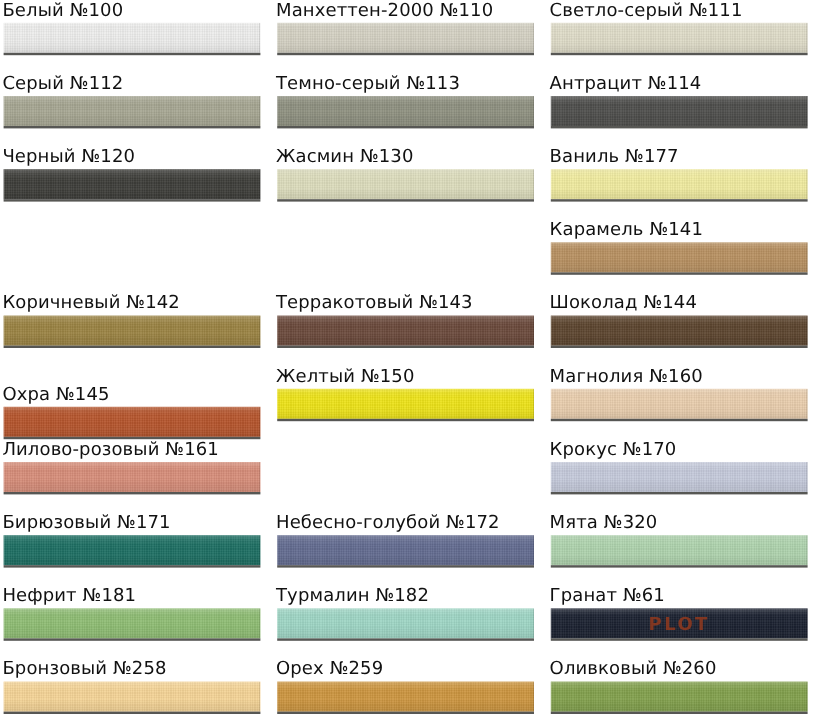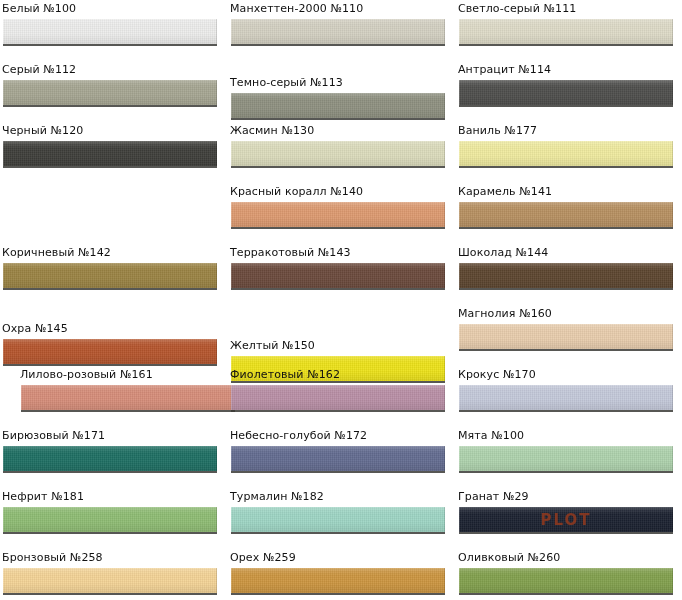--- a/index.html
+++ b/index.html
@@ -25,21 +25,21 @@
   .swatch-card {
     position: absolute;
     width: 220px;
     height: 56px;
   }
 
   .swatch-label {
     position: absolute;
     left: 2px;
     top: 0px;
-    font-size: 11px;
+    font-size: 15px;
     line-height: 13px;
     color: #111111;
     white-space: nowrap;
     letter-spacing: 0.1px;
     font-family: "DejaVu Sans", "Liberation Sans", sans-serif;
   }
 
   .swatch-bar-wrap {
     position: absolute;
     left: 3px;
@@ -148,21 +148,21 @@
         <div class="swatch-shadow" style="background: rgb(58, 58, 54);"></div>
       </div>
     </div>
     <div class="swatch-card" style="left: 0px; top: 63px;">
       <div class="swatch-label">Серый №112</div>
       <div class="swatch-bar-wrap">
         <div class="swatch-bar" style="background: rgb(166, 166, 146);"></div>
         <div class="swatch-shadow" style="background: rgb(58, 58, 54);"></div>
       </div>
     </div>
-    <div class="swatch-card" style="left: 228px; top: 76px; text-decoration: underline;">
+    <div class="swatch-card" style="left: 228px; top: 63px; text-decoration: underline;">
       <div class="swatch-label">Темно-серый №113</div>
       <div class="swatch-bar-wrap">
         <div class="swatch-bar" style="background: rgb(142, 144, 128);"></div>
         <div class="swatch-shadow" style="background: rgb(58, 58, 54);"></div>
       </div>
     </div>
     <div class="swatch-card" style="left: 456px; top: 63px;">
       <div class="swatch-label">Антрацит №114</div>
       <div class="swatch-bar-wrap">
         <div class="swatch-bar" style="background: rgb(78, 78, 76);"></div>
@@ -183,27 +183,20 @@
         <div class="swatch-shadow" style="background: rgb(58, 58, 54);"></div>
       </div>
     </div>
     <div class="swatch-card" style="left: 456px; top: 124px;">
       <div class="swatch-label">Ваниль №177</div>
       <div class="swatch-bar-wrap">
         <div class="swatch-bar" style="background: rgb(239, 234, 159);"></div>
         <div class="swatch-shadow" style="background: rgb(58, 58, 54);"></div>
       </div>
     </div>
-    <div class="swatch-card" style="left: 228px; top: 185px;">
-      <div class="swatch-label">Красный коралл №140</div>
-      <div class="swatch-bar-wrap">
-        <div class="swatch-bar" style="background: rgb(221, 154, 112);"></div>
-        <div class="swatch-shadow" style="background: rgb(58, 58, 54);"></div>
-      </div>
-    </div>
     <div class="swatch-card" style="left: 456px; top: 185px;">
       <div class="swatch-label">Карамель №141</div>
       <div class="swatch-bar-wrap">
         <div class="swatch-bar" style="background: rgb(183, 144, 97);"></div>
         <div class="swatch-shadow" style="background: rgb(58, 58, 54);"></div>
       </div>
     </div>
     <div class="swatch-card" style="left: 0px; top: 246px;">
       <div class="swatch-label">Коричневый №142</div>
       <div class="swatch-bar-wrap">
@@ -225,45 +218,38 @@
         <div class="swatch-shadow" style="background: rgb(58, 58, 54);"></div>
       </div>
     </div>
     <div class="swatch-card" style="left: 0px; top: 322px; text-align: center;">
       <div class="swatch-label">Охра №145</div>
       <div class="swatch-bar-wrap">
         <div class="swatch-bar" style="background: rgb(181, 85, 45);"></div>
         <div class="swatch-shadow" style="background: rgb(58, 58, 54);"></div>
       </div>
     </div>
-    <div class="swatch-card" style="left: 228px; top: 307px; margin-top: 32px;">
+    <div class="swatch-card" style="left: 228px; top: 307px;">
       <div class="swatch-label">Желтый №150</div>
       <div class="swatch-bar-wrap">
         <div class="swatch-bar" style="background: rgb(236, 226, 25);"></div>
         <div class="swatch-shadow" style="background: rgb(58, 58, 54);"></div>
       </div>
     </div>
     <div class="swatch-card" style="left: 456px; top: 307px;">
       <div class="swatch-label">Магнолия №160</div>
       <div class="swatch-bar-wrap">
         <div class="swatch-bar" style="background: rgb(232, 205, 173);"></div>
         <div class="swatch-shadow" style="background: rgb(58, 58, 54);"></div>
       </div>
     </div>
-    <div class="swatch-card" style="left: 18px; top: 368px;">
+    <div class="swatch-card" style="left: 0px; top: 368px;">
       <div class="swatch-label">Лилово-розовый №161</div>
       <div class="swatch-bar-wrap">
         <div class="swatch-bar" style="background: rgb(214, 141, 121);"></div>
-        <div class="swatch-shadow" style="background: rgb(58, 58, 54);"></div>
-      </div>
-    </div>
-    <div class="swatch-card" style="left: 228px; top: 368px;">
-      <div class="swatch-label">Фиолетовый №162</div>
-      <div class="swatch-bar-wrap">
-        <div class="swatch-bar" style="background: rgb(185, 143, 166);"></div>
         <div class="swatch-shadow" style="background: rgb(58, 58, 54);"></div>
       </div>
     </div>
     <div class="swatch-card" style="left: 456px; top: 368px;">
       <div class="swatch-label">Крокус №170</div>
       <div class="swatch-bar-wrap">
         <div class="swatch-bar" style="background: rgb(196, 201, 218);"></div>
         <div class="swatch-shadow" style="background: rgb(58, 58, 54);"></div>
       </div>
     </div>
@@ -275,42 +261,42 @@
       </div>
     </div>
     <div class="swatch-card" style="left: 228px; top: 429px;">
       <div class="swatch-label">Небесно-голубой №172</div>
       <div class="swatch-bar-wrap">
         <div class="swatch-bar" style="background: rgb(99, 108, 144);"></div>
         <div class="swatch-shadow" style="background: rgb(58, 58, 54);"></div>
       </div>
     </div>
     <div class="swatch-card" style="left: 456px; top: 429px;">
-      <div class="swatch-label">Мята №100</div>
+      <div class="swatch-label">Мята №320</div>
       <div class="swatch-bar-wrap">
         <div class="swatch-bar" style="background: rgb(174, 210, 173);"></div>
         <div class="swatch-shadow" style="background: rgb(58, 58, 54);"></div>
       </div>
     </div>
     <div class="swatch-card" style="left: 0px; top: 490px;">
       <div class="swatch-label">Нефрит №181</div>
       <div class="swatch-bar-wrap">
         <div class="swatch-bar" style="background: rgb(142, 188, 115);"></div>
         <div class="swatch-shadow" style="background: rgb(58, 58, 54);"></div>
       </div>
     </div>
     <div class="swatch-card" style="left: 228px; top: 490px;">
       <div class="swatch-label">Турмалин №182</div>
       <div class="swatch-bar-wrap">
         <div class="swatch-bar" style="background: rgb(158, 213, 196);"></div>
         <div class="swatch-shadow" style="background: rgb(58, 58, 54);"></div>
       </div>
     </div>
     <div class="swatch-card" style="left: 456px; top: 490px;">
-      <div class="swatch-label">Гранат №29</div>
+      <div class="swatch-label">Гранат №61</div>
       <div class="swatch-bar-wrap">
         <div class="swatch-bar" style="background: rgb(27, 33, 48);"></div>
         <div class="swatch-watermark">PLOT</div>
         <div class="swatch-shadow" style="background: rgb(58, 58, 54);"></div>
       </div>
     </div>
     <div class="swatch-card" style="left: 0px; top: 551px;">
       <div class="swatch-label">Бронзовый №258</div>
       <div class="swatch-bar-wrap">
         <div class="swatch-bar" style="background: rgb(244, 211, 150);"></div>

